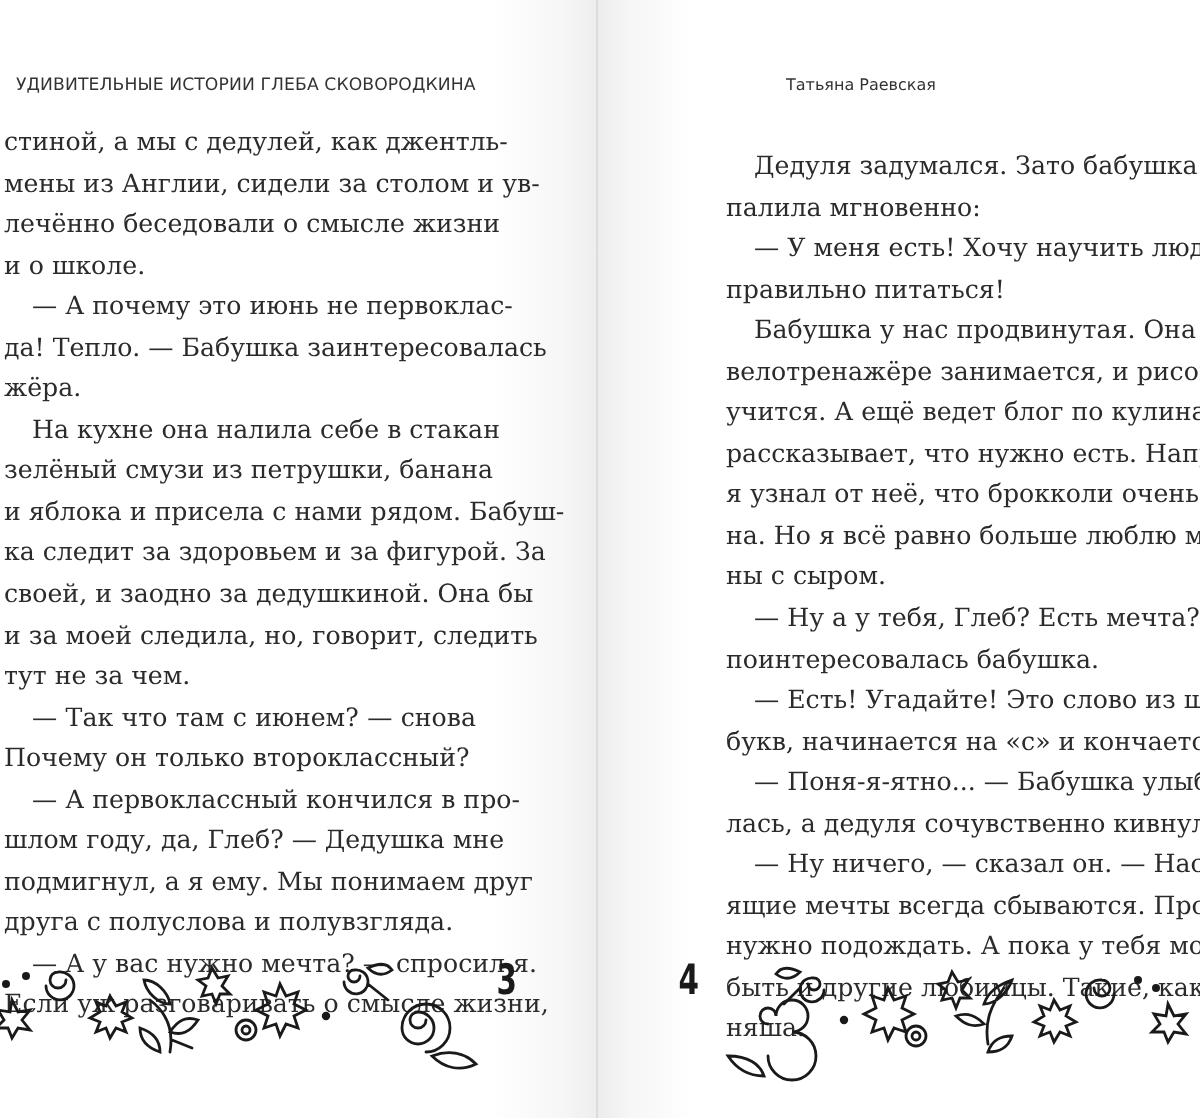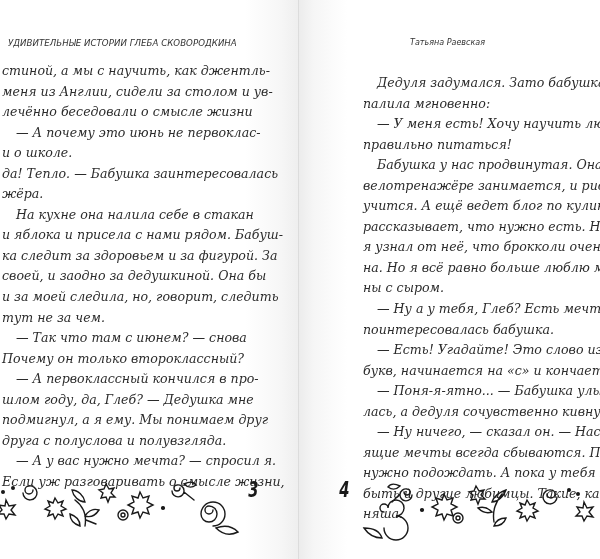--- a/index.html
+++ b/index.html
@@ -1,17 +1,17 @@
 <!DOCTYPE html>
 <html><head>
 <meta charset="utf-8">
 <style>
   html, body { margin:0; padding:0; }
   body { width:600px; height:559px; overflow:hidden; background:#ffffff; position:relative; font-family:"DejaVu Serif", serif; color:#2a2a2a; }
-  .spread { position:absolute; left:0; top:0; width:600px; height:559px;font-style:italic; }
+  .spread { position:absolute; left:0; top:0; width:600px; height:559px; }
   .page { position:absolute; top:0; height:559px; background:#fff; }
   .page-left { left:0; width:299px; background:linear-gradient(to right,#fff 0,#fff 82%,#f6f6f6 94%,#eeeeee 100%); }
   .page-right { left:299px; width:301px; background:linear-gradient(to right,#ececec 0,#f6f6f6 5%,#fff 16%,#fff 100%); }
   .spine { position:absolute; left:298px; top:0; width:2px; height:559px; background:#dcdcdc; }
   .running-head { position:absolute; top:38px; font-family:"DejaVu Sans", sans-serif; color:#333; white-space:nowrap; }
   .rh-left { left:8px; font-size:8.6px; letter-spacing:0.05px; }
   .rh-right { left:410px; font-size:8px; }
   .text { position:absolute; font-size:12.6px; line-height:20.55px; color:#2b2b2b; }
   .text-left { left:2px; top:61px; width:236px; }
   .text-right { left:363px; top:73px; width:237px; }
@@ -27,28 +27,29 @@
   .orn-right { left:362px; top:482px; width:238px; height:70px; }
 </style>
 </head>
 <body>
 
 <div class="spread">
 
   <div class="page page-left">
     <div class="running-head rh-left">УДИВИТЕЛЬНЫЕ ИСТОРИИ ГЛЕБА СКОВОРОДКИНА</div>
     <div class="text text-left" id="left-text">
-        <span class="line">стиной, а мы с научить, как джентль-</span>
-        <span class="line">меня из Англии, сидели за столом и ув-</span>
+        <span class="line">стиной, а мы с дедулей, как джентль-</span>
+        <span class="line">мены из Англии, сидели за столом и ув-</span>
         <span class="line">лечённо беседовали о смысле жизни</span>
+        <span class="line last">и о школе.</span>
         <span class="line indent">— А почему это июнь не первоклас-</span>
-        <span class="line last">и о школе.</span>
         <span class="line">да! Тепло. — Бабушка заинтересовалась</span>
         <span class="line last">жёра.</span>
         <span class="line indent">На кухне она налила себе в стакан</span>
+        <span class="line">зелёный смузи из петрушки, банана</span>
         <span class="line">и яблока и присела с нами рядом. Бабуш-</span>
         <span class="line">ка следит за здоровьем и за фигурой. За</span>
         <span class="line">своей, и заодно за дедушкиной. Она бы</span>
         <span class="line">и за моей следила, но, говорит, следить</span>
         <span class="line last">тут не за чем.</span>
         <span class="line indent">— Так что там с июнем? — снова</span>
         <span class="line last">Почему он только второклассный?</span>
         <span class="line indent">— А первоклассный кончился в про-</span>
         <span class="line">шлом году, да, Глеб? — Дедушка мне</span>
         <span class="line">подмигнул, а я ему. Мы понимаем друг</span>
@@ -72,21 +73,21 @@
       <path d="M180 8 a3 3 0 1 1 -3 -3 a6 6 0 1 1 -5 6 M184 4 c6 -3 10 -2 12 1 c-4 3 -8 3 -12 -1z M184 12 l10 8"></path>
       <path d="M213 30 a4 4 0 1 1 -4 -4 a8 8 0 1 1 -8 8 a12 12 0 1 1 12 12"></path>
       <path d="M216 48 c8 -3 16 -2 22 4 c-8 4 -16 2 -22 -4z"></path>
     </svg>
     <div class="page-num pn-left">3</div>
   </div>
 
   <div class="spine"></div>
 
   <div class="page page-right">
-    <div class="running-head rh-right" style="left:111px;">Татьяна Раевская</div>
+    <div class="running-head rh-right" style="left:94px;">Татьяна Раевская</div>
     <div class="page-num pn-right" style="left:38px;">4</div>
   </div>
 
   <div class="text text-right" id="right-text">
       <span class="line indent">Дедуля задумался. Зато бабушка вы-</span>
       <span class="line last">палила мгновенно:</span>
       <span class="line indent">— У меня есть! Хочу научить людей</span>
       <span class="line last">правильно питаться!</span>
       <span class="line indent">Бабушка у нас продвинутая. Она и на</span>
       <span class="line">велотренажёре занимается, и рисовать</span>

